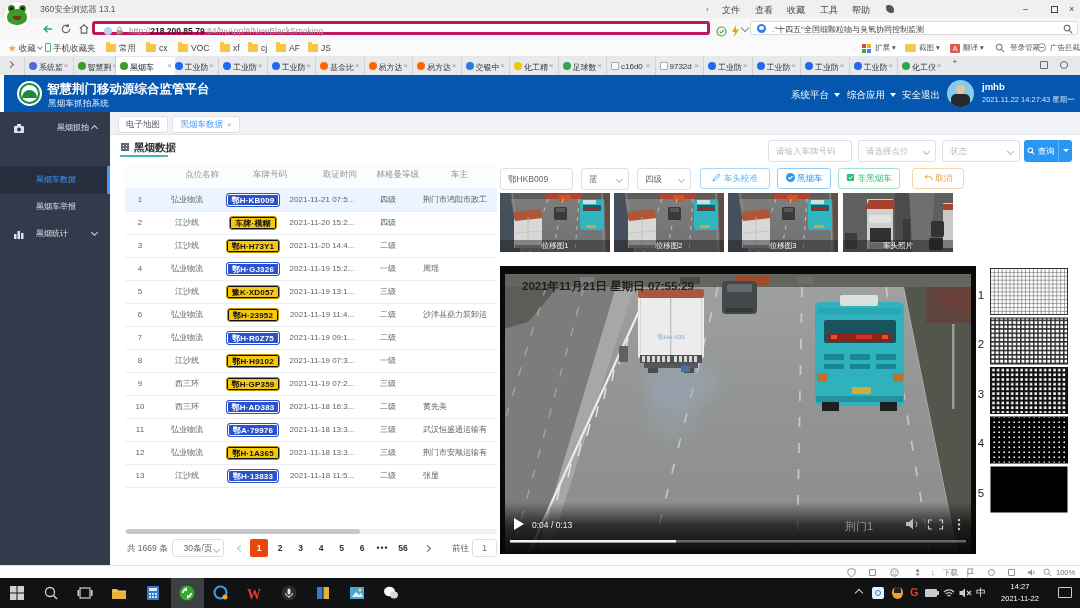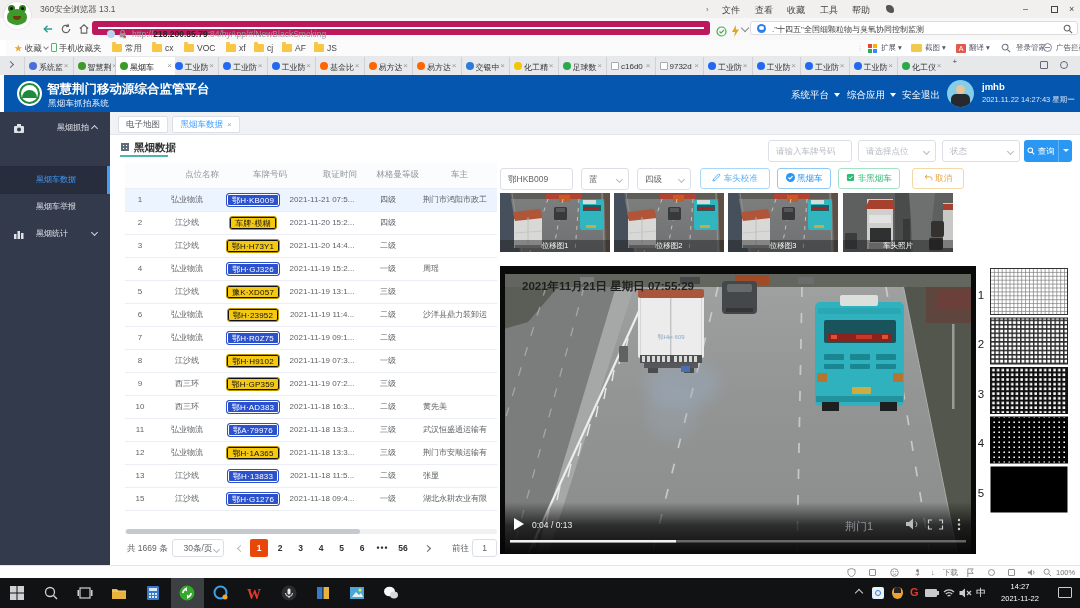--- a/index.html
+++ b/index.html
@@ -11,27 +11,27 @@
 .winbtn{position:absolute;top:4px;font-size:9px;color:#444;}
 .frog{position:absolute;left:4px;top:2px;width:27px;height:27px;background:#fff;border-radius:50%;z-index:30;box-shadow:0 0 2px rgba(0,0,0,0.15);}
 .frogh1{position:absolute;left:4px;top:3px;width:7px;height:7px;background:#2f7d1e;border-radius:50%;}
 .frogh2{position:absolute;left:15px;top:3px;width:7px;height:7px;background:#2f7d1e;border-radius:50%;}
 .frogb{position:absolute;left:3px;top:7px;width:20px;height:16px;background:#3d9a28;border-radius:50% 50% 46% 46%;}
 .froge1{position:absolute;left:6px;top:5px;width:3px;height:3px;background:#111;border-radius:50%;}
 .froge2{position:absolute;left:17px;top:5px;width:3px;height:3px;background:#111;border-radius:50%;}
 .frogm{position:absolute;left:9px;top:14px;width:8px;height:4px;background:#6b3c10;border-radius:0 0 5px 5px;}
 
 .toolbar{position:absolute;left:0;top:18px;width:1080px;height:22px;background:#f9f8f8;}
-.abar{position:absolute;left:92px;top:2.5px;width:618px;height:14px;background:#fff;border:6px solid #be185d;border-radius:3px;}
+.abar{position:absolute;left:92px;top:2.5px;width:618px;height:14px;background:#fff;border:3px solid #be185d;border-radius:3px;}
 .url{position:absolute;left:34px;top:2.5px;font-size:8.5px;color:#9a9a9a;}
 .url b{color:#222;font-weight:bold;}
 .sbox{position:absolute;left:750px;top:2.5px;width:328px;height:14px;background:#fff;border:1px solid #dcdcdc;border-radius:3px;}
 .sbox .stxt{position:absolute;left:21px;top:2.5px;font-size:8px;color:#444;white-space:nowrap;}
 
-.bmbar{position:absolute;left:6px;top:40px;width:860px;height:16px;background:#fbfbfb;}
+.bmbar{position:absolute;left:0;top:40px;width:860px;height:16px;background:#fbfbfb;}
 .bi{position:absolute;top:3px;font-size:8.5px;color:#454545;white-space:nowrap;}
 .fold{display:inline-block;position:relative;width:10px;height:8px;background:#f7c645;border-radius:1px;margin-right:3px;vertical-align:-1px;}
 .fold::before{content:"";position:absolute;left:0;top:-2px;width:4px;height:2px;background:#f7c645;border-radius:1px 1px 0 0;}
 
 .tstrip{position:absolute;left:0;top:56px;width:1080px;height:19px;background:#e7e8ea;}
 .tab{position:absolute;top:1px;height:18px;background:#e7e9ec;border-left:1px solid #d0d2d5;font-size:8px;color:#333;overflow:hidden;white-space:nowrap;}
 .tab .ic{display:inline-block;width:8px;height:8px;border-radius:50%;margin:5px 2px 0 4px;vertical-align:top;}
 .tab .tt{display:inline-block;margin-top:5px;max-width:26px;overflow:hidden;vertical-align:top;}
 .tab .x{position:absolute;right:3px;top:5px;color:#999;font-size:8px;line-height:8px;}
 .tab.act{background:#fff;z-index:2;color:#111;border-left:1px solid #c8cacd;}
@@ -65,21 +65,21 @@
 .ctab.on{color:#409eff;}
 .ctab .cx{color:#9aa;margin-left:4px;font-size:8px;}
 .cardtitle{position:absolute;left:24px;top:29px;font-size:10.5px;font-weight:bold;color:#303133;}
 .gridic{position:absolute;left:11px;top:31px;width:8px;height:8px;background-image:repeating-linear-gradient(0deg,#5f6a7a 0 1.6px,transparent 1.6px 3.2px),repeating-linear-gradient(90deg,#5f6a7a 0 1.6px,transparent 1.6px 3.2px);}
 .tunder{position:absolute;left:10px;top:43px;width:48px;height:2px;background:#4db6ac;}
 .tblwrap{position:absolute;left:15px;top:51px;width:372px;height:371px;overflow:hidden;}
 table.dt{border-collapse:collapse;table-layout:fixed;width:545px;font-size:8px;color:#606266;}
 table.dt th{height:25px;font-weight:normal;color:#909399;border-bottom:1px solid #ebeef5;text-align:right;font-size:8.5px;background:#fbfcfd;}
 table.dt td{height:23px;border-bottom:1px solid #ebeef5;text-align:center;padding:0;white-space:nowrap;overflow:hidden;}
 tr.sel td{background:#ecf5ff;}
-.plate{display:inline-block;height:14px;line-height:13px;border-radius:3px;font-size:8px;font-weight:normal;padding:0 5px;letter-spacing:0.2px;position:relative;text-align:center;}
+.plate{display:inline-block;height:14px;line-height:13px;border-radius:3px;font-size:8px;font-weight:bold;padding:0 5px;letter-spacing:0.2px;position:relative;text-align:center;}
 .pb{background:#2b52cc;color:#fff;border:1px solid #2b52cc;box-shadow:inset 0 0 0 1px #fff;}
 .py{background:#f5c912;color:#111;border:1px solid #b89400;box-shadow:inset 0 0 0 1px #111;}
 .hsc{position:absolute;left:15px;top:417px;width:372px;height:5px;background:#f1f1f1;border-radius:3px;}
 .hsc .th{position:absolute;left:1px;top:0;width:234px;height:5px;background:#c4c8cf;border-radius:3px;}
 .pgn{position:absolute;left:15px;top:425px;width:380px;height:22px;font-size:8.5px;color:#606266;}
 .pgn .tot{position:absolute;left:2px;top:6px;}
 .pgn .psel{position:absolute;left:47px;top:2px;width:52px;height:18px;border:1px solid #dcdfe6;border-radius:3px;line-height:16px;text-align:center;color:#606266;}
 .pbtn{position:absolute;top:2px;width:18px;height:18px;line-height:18px;text-align:center;}
 .pbtn.num{font-weight:bold;color:#303133;}
 .pbtn.on{background:#e94709;color:#fff;border-radius:2px;font-weight:bold;}
@@ -378,28 +378,20 @@
             <td>三级</td>
             <td style="text-align:left;padding-left:4px;">荆门市安顺运输有</td>
           </tr>
           <tr>
             <td>13</td>
             <td>江沙线</td>
             <td><span class="plate pb">鄂H·13833</span></td>
             <td>2021-11-18 11:5...</td>
             <td>二级</td>
             <td style="text-align:left;padding-left:4px;">张显</td>
-          </tr>
-          <tr>
-            <td>15</td>
-            <td>江沙线</td>
-            <td><span class="plate pb">鄂H·G1276</span></td>
-            <td>2021-11-18 09:4...</td>
-            <td>一级</td>
-            <td style="text-align:left;padding-left:4px;">湖北永耕农业有限</td>
           </tr>
         </tbody>
       </table>
     </div>
   <div class="hsc">
       <div class="th"></div>
     </div>
   <div class="pgn">
     <span class="tot">共 1669 条</span>
     <div class="psel">30条/页<span class="ichev" style="right:4px;top:7px;"></span></div>

